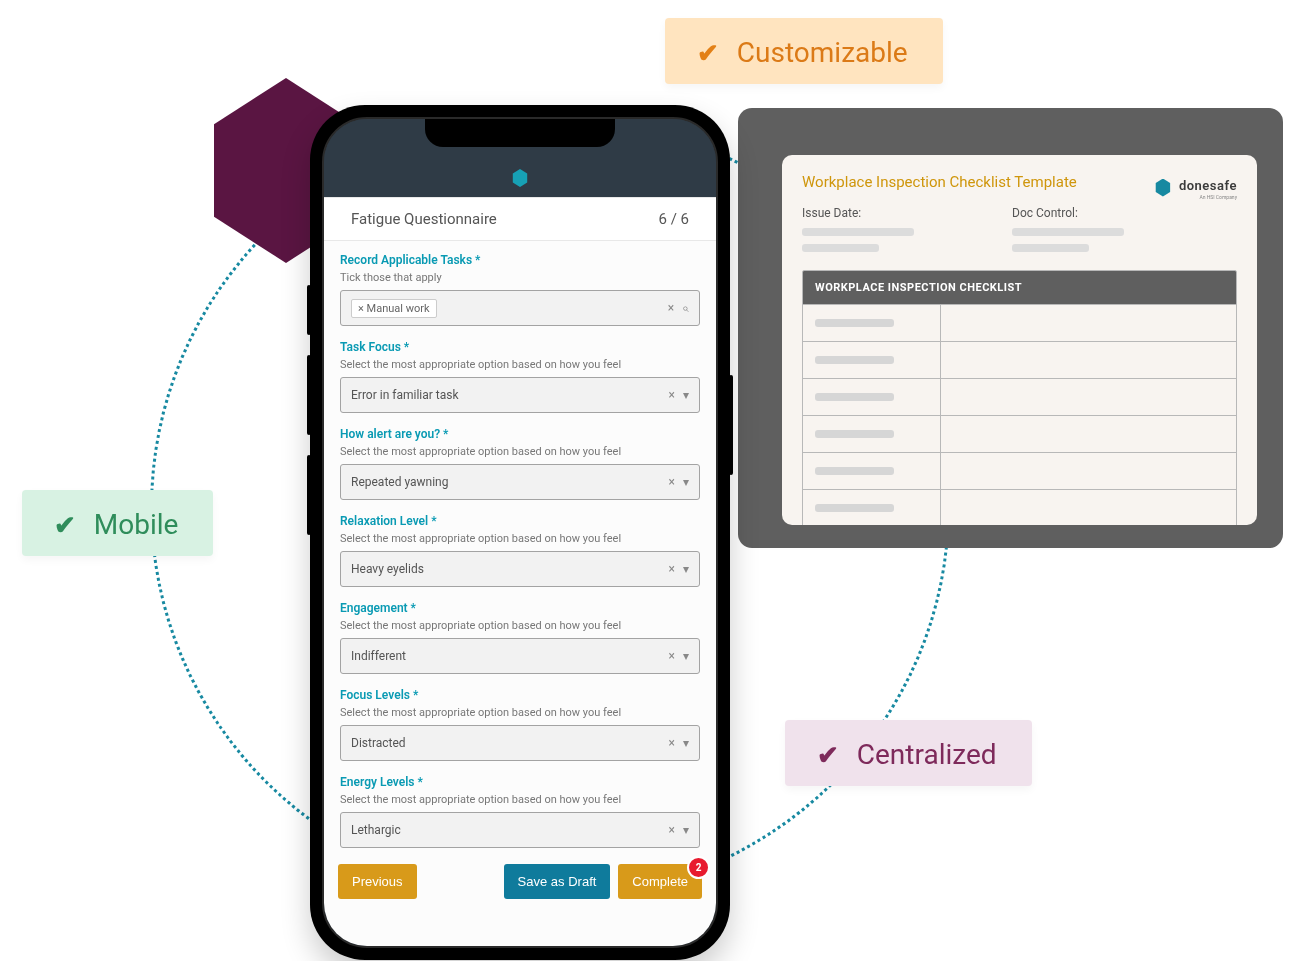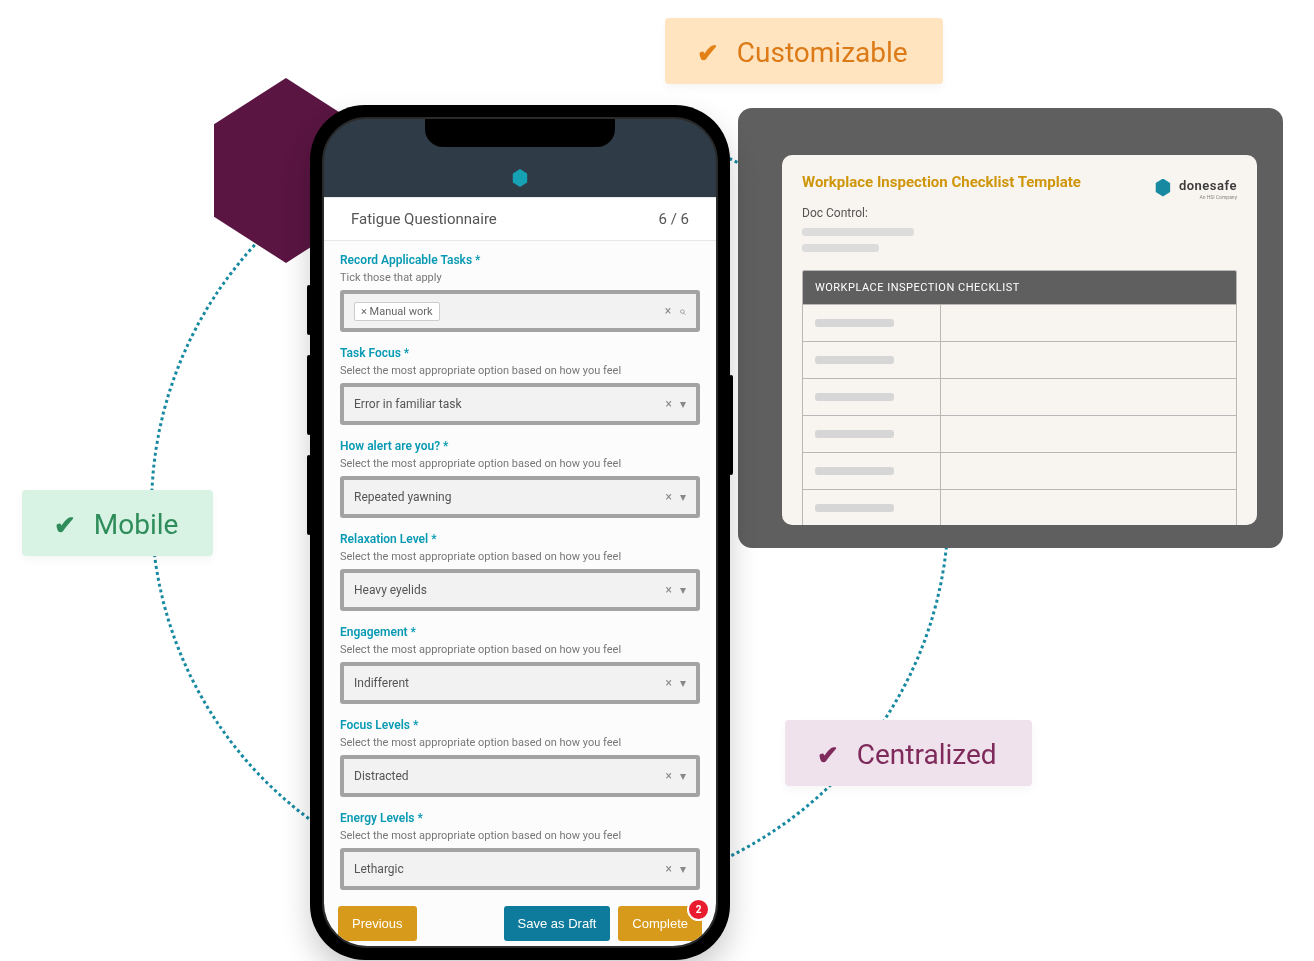--- a/index.html
+++ b/index.html
@@ -38,31 +38,31 @@
   
   .panel-shadow {
     position: absolute; left: 738px; top: 108px; width: 545px; height: 440px;
     background: #5f5f5f; border-radius: 14px;
   }
   .panel {
     position: absolute; left: 782px; top: 155px; width: 475px; height: 370px;
     background: #f8f4f0; border-radius: 10px; overflow: hidden; box-sizing: border-box;
     padding: 18px 20px;
   }
-  .panel-title { color: #cf960c; font-weight: 700; font-size: 15px; margin-bottom: 15px; }
+  .panel-title { color: #cf960c; font-weight: 400; font-size: 15px; margin-bottom: 15px; }
   .panel-row { display: flex; gap: 70px; font-size: 12px; color: #555; margin-bottom: 10px;}
   .panel-row > div { width: 140px; }
   .placeholder-line { height: 8px; background: #dcdcdc; border-radius: 3px; margin-top: 8px; }
   .w80 { width: 80%; } .w55 { width: 55%; }
   .panel-logo { position:absolute; right: 20px; top: 20px; display:flex; align-items:center; gap:8px; }
   .panel-logo .hexmini { width: 16px; height: 18px; background:#1789a1; clip-path: polygon(50% 0%, 95% 25%, 95% 75%, 50% 100%, 5% 75%, 5% 25%); }
   .panel-logo .txt { font-size: 13px; font-weight:600; color:#3b3b3b; letter-spacing:0.5px; }
   .panel-logo .sub { font-size: 5px; color:#888; display:block; text-align:right;}
   .checklist-table { border: 1px solid #b8b8b8; border-radius: 2px; overflow:hidden; margin-top: 18px;}
-  .checklist-header { background:#5f5f5f; color:#fff; font-size:11px; font-weight:400; letter-spacing:0.5px; padding:10px 12px; }
+  .checklist-header { background:#5f5f5f; color:#fff; font-size:11px; font-weight:700; letter-spacing:0.5px; padding:10px 12px; }
   .checklist-row { display:flex; border-top:1px solid #b8b8b8; height:36px; }
   .checklist-row .col1 { width: 26%; border-right:1px solid #b8b8b8; display:flex; align-items:center; padding:0 12px;}
   .checklist-row .col1 .ph { height:8px; background:#d6d6d6; border-radius:3px; width:70%; }
   .checklist-row .col2 { flex:1; }
 
   
   .phone {
     position: absolute; left: 310px; top: 105px; width: 420px; height: 855px;
     background: #000; border-radius: 55px; padding: 12px; box-sizing: border-box;
     box-shadow: 0 15px 30px rgba(0,0,0,0.2);
@@ -89,21 +89,21 @@
   .app-header .hexmini { width:16px; height:18px; background:#17a1b5; clip-path: polygon(50% 0%, 95% 25%, 95% 75%, 50% 100%, 5% 75%, 5% 25%);} 
   .app-body { flex:1; background:#fcfcfc; overflow-y:hidden; font-size:12px; color:#555; }
 
   .section-bar { display:flex; justify-content:space-between; align-items:center; background:#fff; padding: 12px 27px; border-top:1px solid #e8e8e8; border-bottom:1px solid #e8e8e8; font-size:15px; color:#555;}
   .section-bar + .section-bar { margin-top:6px; }
 
   .content { padding: 12px 16px 0 16px; }
   .q-title { color:#099ab3; font-weight:600; font-size: 12px; }
   .q-sub { color:#777; font-size:11px; margin: 4px 0 6px; }
   .field {
-    background:#f2f2f2; border:4px solid #a3a3a3; border-radius:3px; height:34px;
+    background:#f2f2f2; border:1px solid #a3a3a3; border-radius:3px; height:34px;
     display:flex; align-items:center; padding: 0 10px; position:relative; margin-bottom:14px;
     font-size:12px; color:#555;
   }
   .field .tag { background:#fff; border:1px solid #ccc; padding:2px 6px; border-radius:2px; font-size:11px; color:#666; }
   .field .icons { position:absolute; right:10px; display:flex; gap:8px; color:#888; font-size:12px;}
   .icons span { cursor: default; }
 
   .action-bar {
     display:flex; justify-content:space-between; align-items:center; padding: 8px 14px 12px; gap:8px;
   }
@@ -145,20 +145,25 @@
     <div class="panel-logo">
       <div class="hexmini"></div>
       <div>
         <span class="txt">donesafe</span>
         <span class="sub">An HSI Company</span>
       </div>
     </div>
     <div class="panel-title">Workplace Inspection Checklist Template</div>
     <div class="panel-row">
       <div>
+        <span>Issue Date:</span>
+        <div class="placeholder-line w80"></div>
+        <div class="placeholder-line w55"></div>
+      </div>
+      <div>
         <span>Doc Control:</span>
         <div class="placeholder-line w80"></div>
         <div class="placeholder-line w55"></div>
       </div>
     </div>
     <div class="checklist-table">
       <div class="checklist-header">WORKPLACE INSPECTION CHECKLIST</div>
       <div class="checklist-row">
           <div class="col1">
             <div class="ph"></div>

